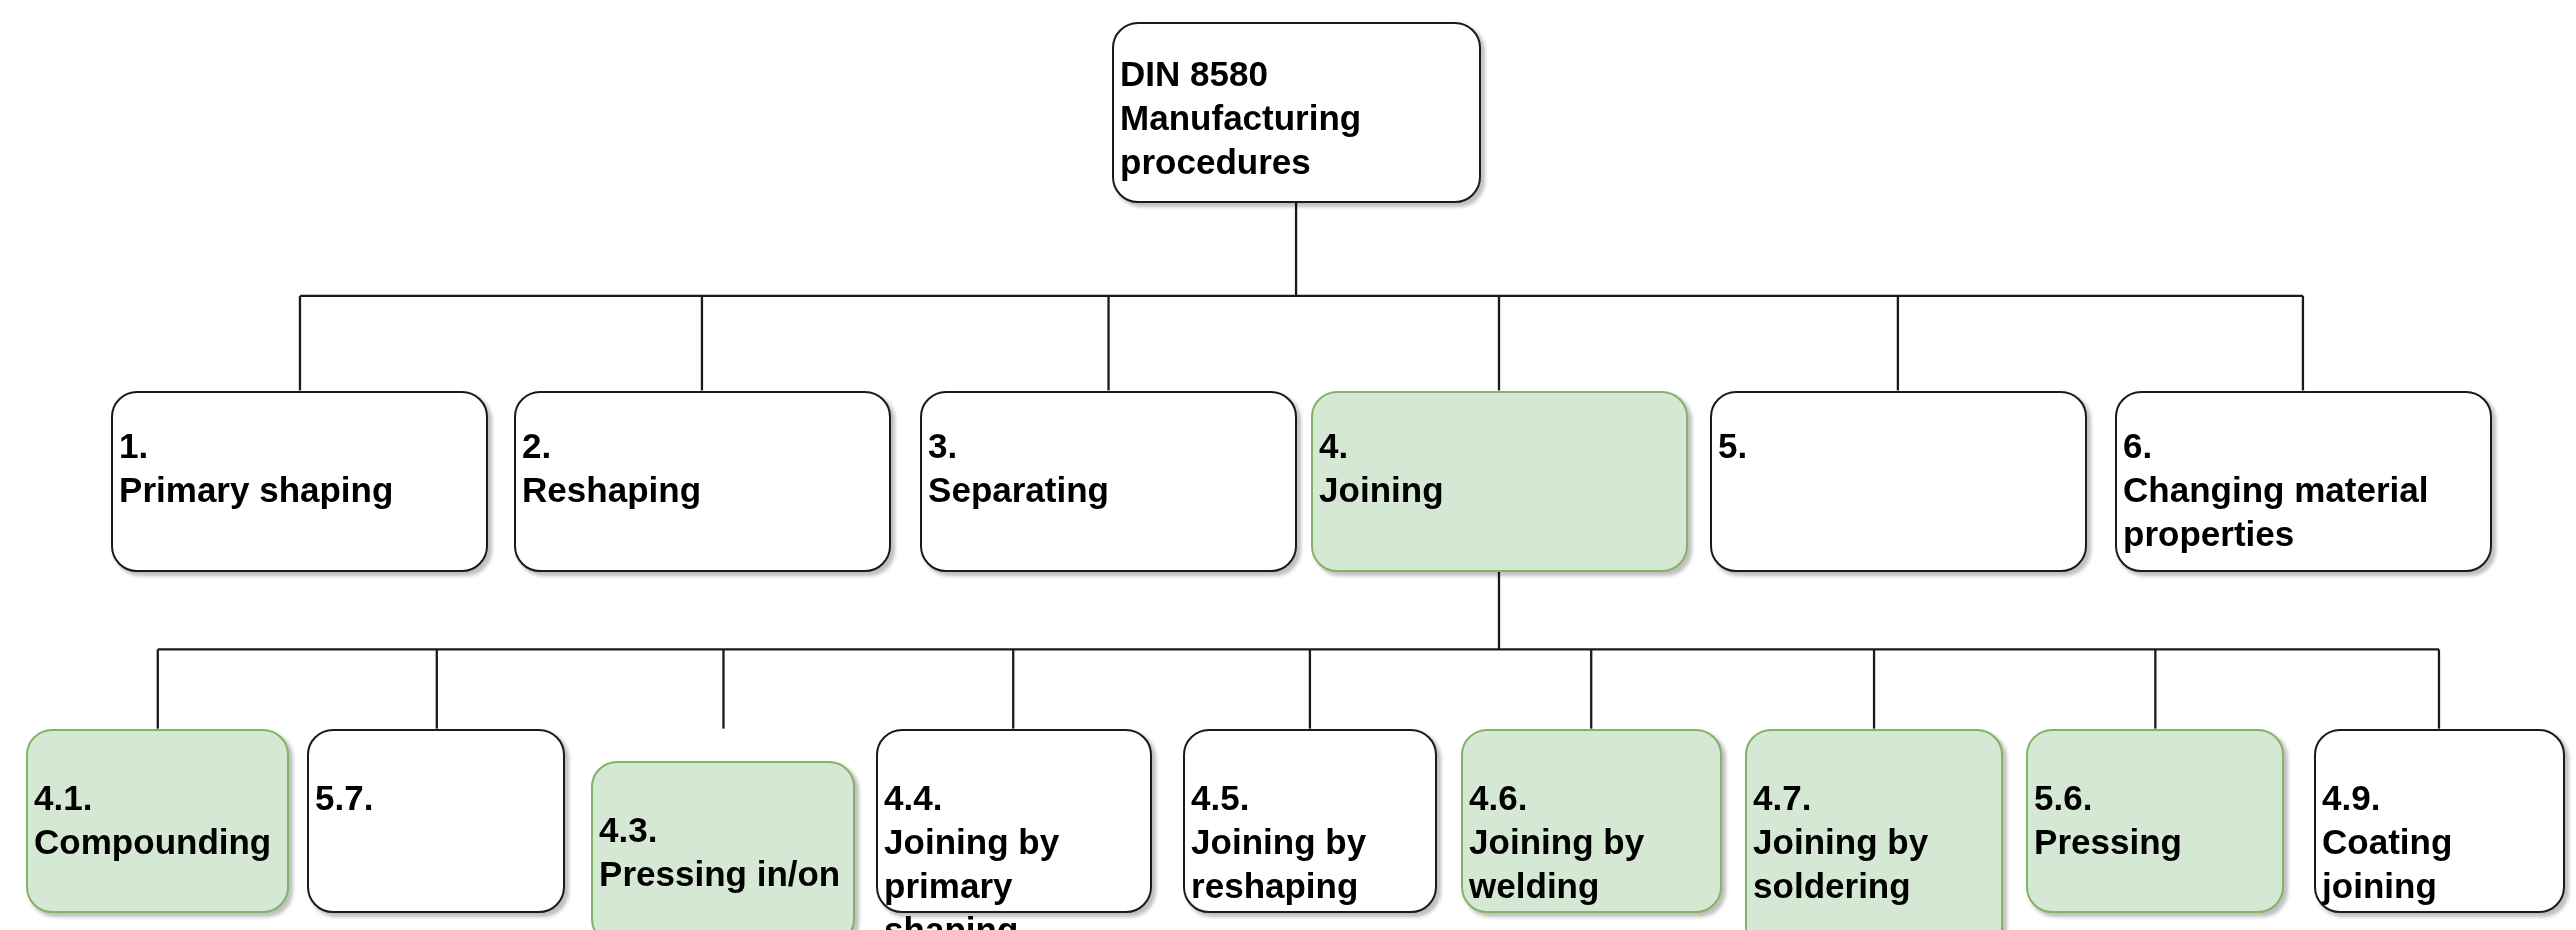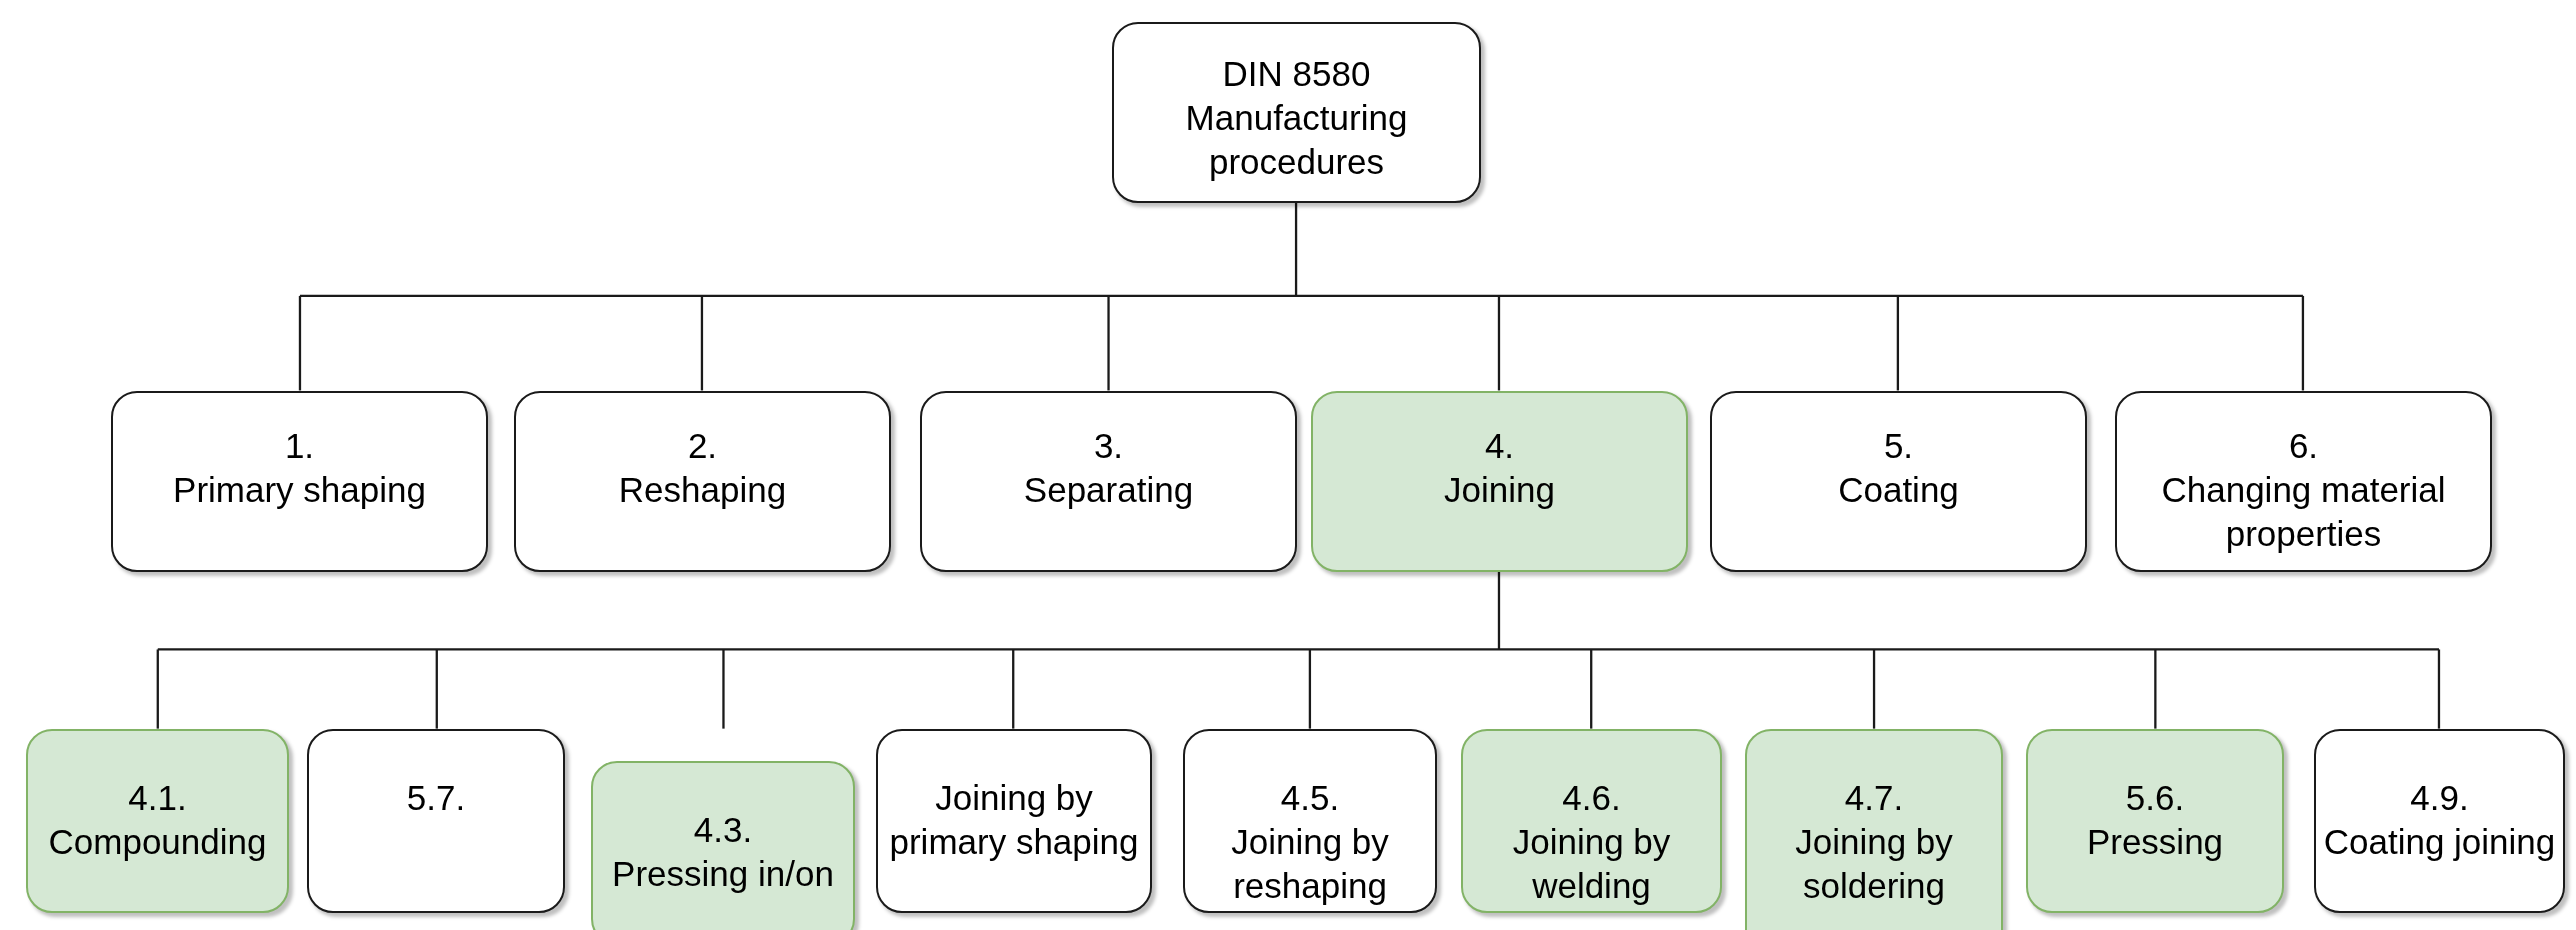--- a/index.html
+++ b/index.html
@@ -12,25 +12,25 @@
   }
   svg.connectors{position:absolute;left:0;top:0;width:2576px;height:930px;}
   .connector{stroke:var(--connector,#1a1a1a);stroke-width:3;fill:none;}
   .node{
     position:absolute;
     box-sizing:border-box;
     background:var(--node-fill,#ffffff);
     border:2.3px solid var(--node-border,#1a1a1a);
     border-radius:26px;
     box-shadow:3.1px 3.8px 3.8px var(--shadow,rgba(0,0,0,0.25));
-    text-align:center;
     color:var(--text,#000000);
     font-size:35px;
     line-height:44px;
     padding:31px 6.1px 0 6.1px;
+    font-weight:bold;
   }
   .node[data-variant="highlight"]{
     background:var(--highlight-fill,#d5e8d4);
     border-color:var(--highlight-border,#82b366);
   }
   .node .num,.node .lbl{display:block;white-space:pre-line;}
   .node.root{padding-top:28.4px;}
   .node.l3{padding-top:45px;}
 </style>
 </head>
@@ -77,40 +77,40 @@
   <div class="node l2" style="left:920px;top:391px;width:377px;height:181px" data-variant="plain">
     <span class="num">3.</span>
     <span class="lbl">Separating</span>
   </div>
   <div class="node l2" style="left:1311px;top:391px;width:377px;height:181px" data-variant="highlight">
     <span class="num">4.</span>
     <span class="lbl">Joining</span>
   </div>
   <div class="node l2" style="left:1710px;top:391px;width:377px;height:181px" data-variant="plain">
     <span class="num">5.</span>
-    <span class="lbl">Coating</span>
   </div>
   <div class="node l2" style="left:2115px;top:391px;width:377px;height:181px" data-variant="plain">
     <span class="num">6.</span>
     <span class="lbl">Changing material
 properties</span>
   </div>
 
   <div class="node l3" style="left:26px;top:729px;width:263px;height:184px" data-variant="highlight">
     <span class="num">4.1.</span>
     <span class="lbl">Compounding</span>
   </div>
   <div class="node l3" style="left:307px;top:729px;width:258px;height:184px" data-variant="plain">
     <span class="num">5.7.</span>
   </div>
   <div class="node l3" style="left:591px;top:761px;width:264px;height:184px" data-variant="highlight">
     <span class="num">4.3.</span>
     <span class="lbl">Pressing in/on</span>
   </div>
   <div class="node l3" style="left:876px;top:729px;width:276px;height:184px" data-variant="plain">
+    <span class="num">4.4.</span>
     <span class="lbl">Joining by
 primary shaping</span>
   </div>
   <div class="node l3" style="left:1183px;top:729px;width:254px;height:184px" data-variant="plain">
     <span class="num">4.5.</span>
     <span class="lbl">Joining by
 reshaping</span>
   </div>
   <div class="node l3" style="left:1461px;top:729px;width:261px;height:184px" data-variant="highlight">
     <span class="num">4.6.</span>

